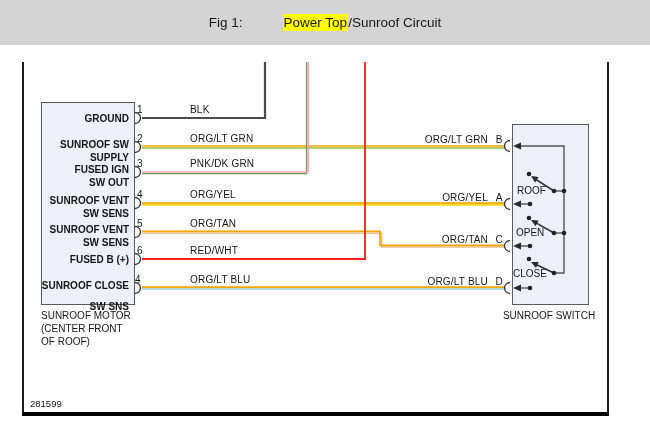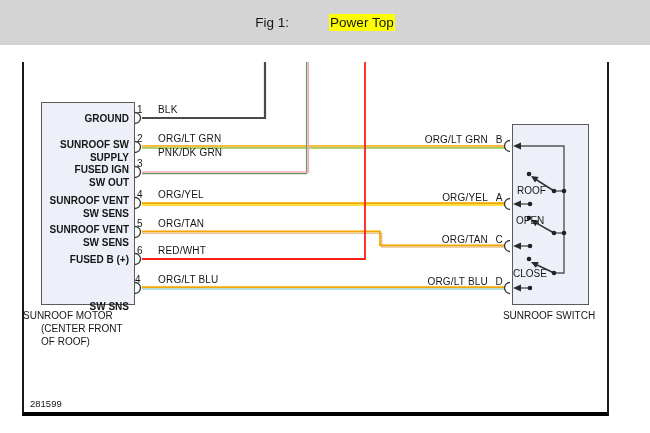--- a/index.html
+++ b/index.html
@@ -12,35 +12,36 @@
   
   #frame{position:absolute;left:22px;top:62px;width:583px;height:350px;
          border-left:2px solid #1a1a1a;border-right:2px solid #1a1a1a;border-bottom:4px solid #000;}
   .compbox{position:absolute;background:#edf0f9;border:1.5px solid #5a5a5a;}
   #motorbox{left:41px;top:102px;width:92px;height:201px;}
   #switchbox{left:512px;top:124px;width:75px;height:179px;}
   svg#wires{position:absolute;left:0;top:0;width:650px;height:433px;pointer-events:none;}
   .lbl{position:absolute;font-size:10px;line-height:13px;white-space:pre;}
   .r{text-align:right;font-weight:bold;}
   .pinnum{position:absolute;font-size:10px;line-height:11px;}
-  .wirelbl{position:absolute;font-size:10px;line-height:11px;letter-spacing:.2px;}
+  .wirelbl{position:absolute;font-size:10px;line-height:11px;letter-spacing:.2px;margin-left:32px;}
   .rtlbl{position:absolute;font-size:10px;line-height:11px;width:110px;text-align:right;letter-spacing:.2px;}
   .pinletter{position:absolute;font-size:10px;line-height:11px;width:14px;text-align:center;}
   .fnlbl{position:absolute;font-size:10px;line-height:11px;}
   .caption{position:absolute;font-size:10px;line-height:13px;}
   #figno{position:absolute;left:30px;top:398px;font-size:9.5px;}
 </style>
 </head>
 <body>
 
 <div id="stage">
 
   <div id="hdr">
     <span>Fig 1: </span>
       <span class="hl">Power Top</span>
+      <span>/Sunroof Circuit</span>
   </div>
 
   <div id="frame"></div>
 
   <div id="motorbox" class="compbox"></div>
   <div id="switchbox" class="compbox"></div>
 
   <svg id="wires" viewBox="0 0 650 433">
 
     <polyline points="142,118 265,118 265,62" fill="none" stroke-width="2.2" stroke="#4a4a4a"></polyline>
@@ -119,51 +120,52 @@
   <div class="lbl r" style="right:521px;top:112px;">GROUND</div>
   <div class="lbl r" style="right:521px;top:138px;">SUNROOF SW</div>
   <div class="lbl r" style="right:521px;top:151px;margin-left:32px;">SUPPLY</div>
   <div class="lbl r" style="right:521px;top:163px;">FUSED IGN</div>
   <div class="lbl r" style="right:521px;top:176px;">SW OUT</div>
   <div class="lbl r" style="right:521px;top:194px;">SUNROOF VENT</div>
   <div class="lbl r" style="right:521px;top:207px;">SW SENS</div>
   <div class="lbl r" style="right:521px;top:223px;">SUNROOF VENT</div>
   <div class="lbl r" style="right:521px;top:236px;">SW SENS</div>
   <div class="lbl r" style="right:521px;top:253px;">FUSED B (+)</div>
+  <div class="lbl r" style="right:521px;top:279px;">SUNROOF CLOSE</div>
   <div class="lbl r" style="right:521px;top:300px;">SW SNS</div>
 
   <div class="pinnum" style="left:137px;top:104px;">1</div>
   <div class="pinnum" style="left:137px;top:133px;">2</div>
   <div class="pinnum" style="left:137px;top:158px;">3</div>
   <div class="pinnum" style="left:137px;top:189px;">4</div>
   <div class="pinnum" style="left:137px;top:218px;">5</div>
   <div class="pinnum" style="left:137px;top:245px;">6</div>
   <div class="pinnum" style="left:135px;top:274px;">4</div>
 
   <div class="wirelbl" style="left:158px;top:104px;">BLK</div>
   <div class="wirelbl" style="left:158px;top:133px;">ORG/LT GRN</div>
-  <div class="wirelbl" style="left:158px;top:147px;">PNK/DK GRN</div>
+  <div class="wirelbl" style="left:158px;top:158px;">PNK/DK GRN</div>
   <div class="wirelbl" style="left:158px;top:189px;">ORG/YEL</div>
   <div class="wirelbl" style="left:158px;top:218px;">ORG/TAN</div>
   <div class="wirelbl" style="left:158px;top:245px;">RED/WHT</div>
   <div class="wirelbl" style="left:158px;top:274px;">ORG/LT BLU</div>
 
   <div class="rtlbl" style="right:162px;top:134px;">ORG/LT GRN</div>
   <div class="rtlbl" style="right:162px;top:192px;">ORG/YEL</div>
   <div class="rtlbl" style="right:162px;top:234px;">ORG/TAN</div>
   <div class="rtlbl" style="right:162px;top:276px;">ORG/LT BLU</div>
 
   <div class="pinletter" style="left:492px;top:134px;">B</div>
   <div class="pinletter" style="left:492px;top:192px;">A</div>
   <div class="pinletter" style="left:492px;top:234px;">C</div>
   <div class="pinletter" style="left:492px;top:276px;">D</div>
 
   <div class="fnlbl" style="left:517px;top:185px;">ROOF</div>
-  <div class="fnlbl" style="left:516px;top:215px;">OPEN</div>
+  <div class="fnlbl" style="left:516px;top:227px;">OPEN</div>
   <div class="fnlbl" style="left:513px;top:268px;">CLOSE</div>
 
-  <div class="caption" style="left:23px;top:309px;">SUNROOF MOTOR</div>
+  <div class="caption" style="left:41px;top:309px;">SUNROOF MOTOR</div>
   <div class="caption" style="left:41px;top:322px;">(CENTER FRONT</div>
   <div class="caption" style="left:41px;top:335px;">OF ROOF)</div>
   <div class="caption" style="left:469px;top:309px;width:160px;text-align:center;">SUNROOF SWITCH</div>
 
   <div id="figno">281599</div>
 </div>
 
 </body></html>

